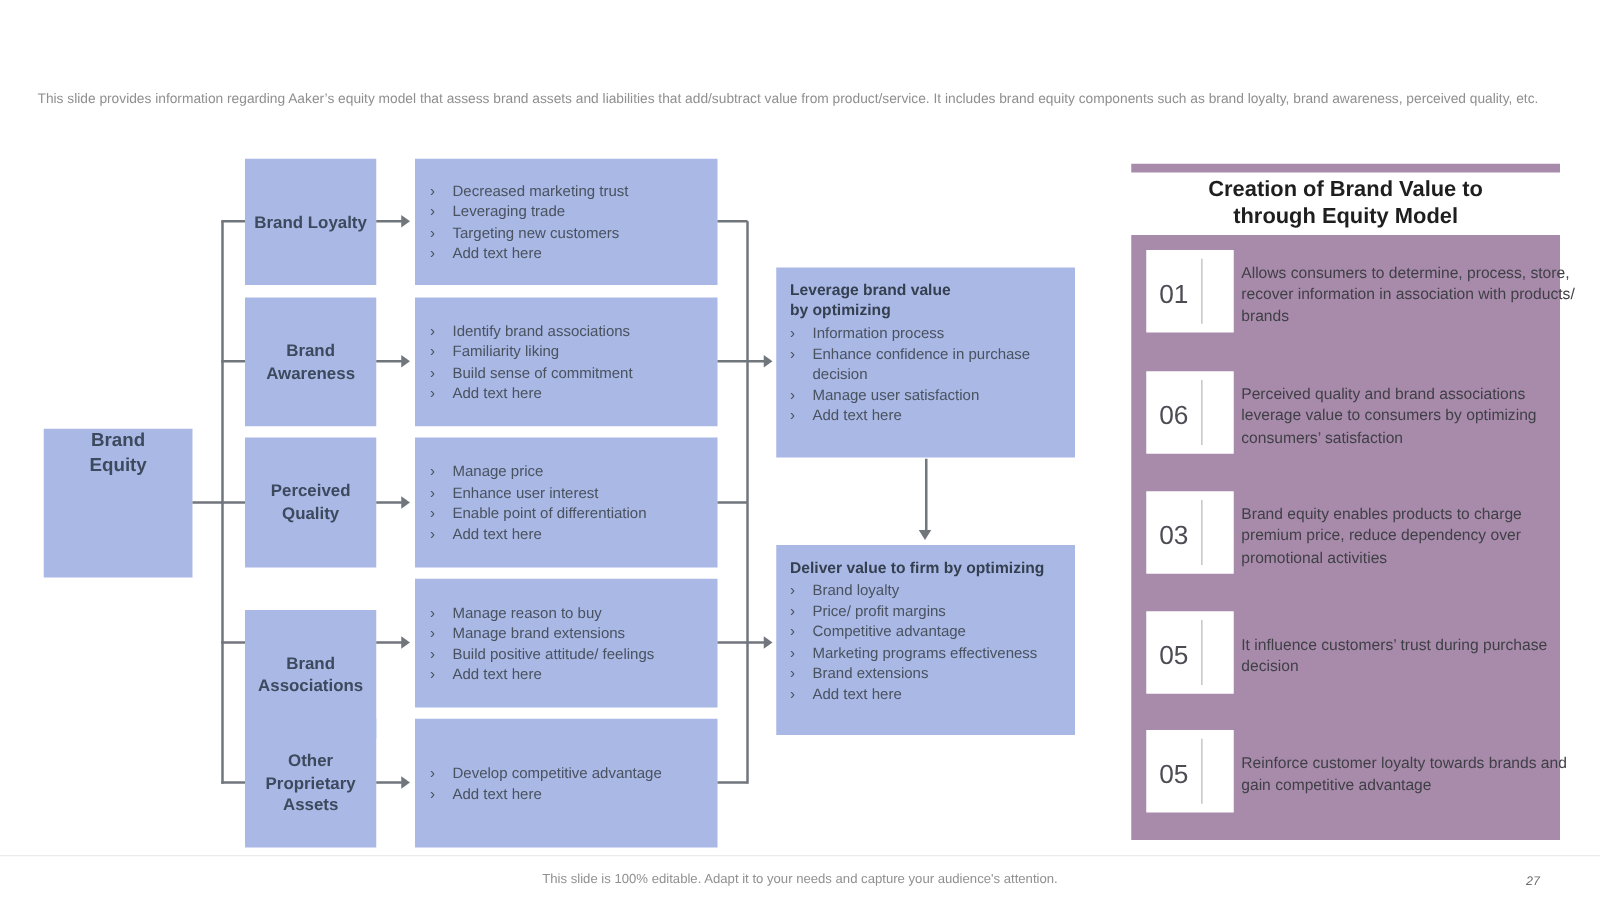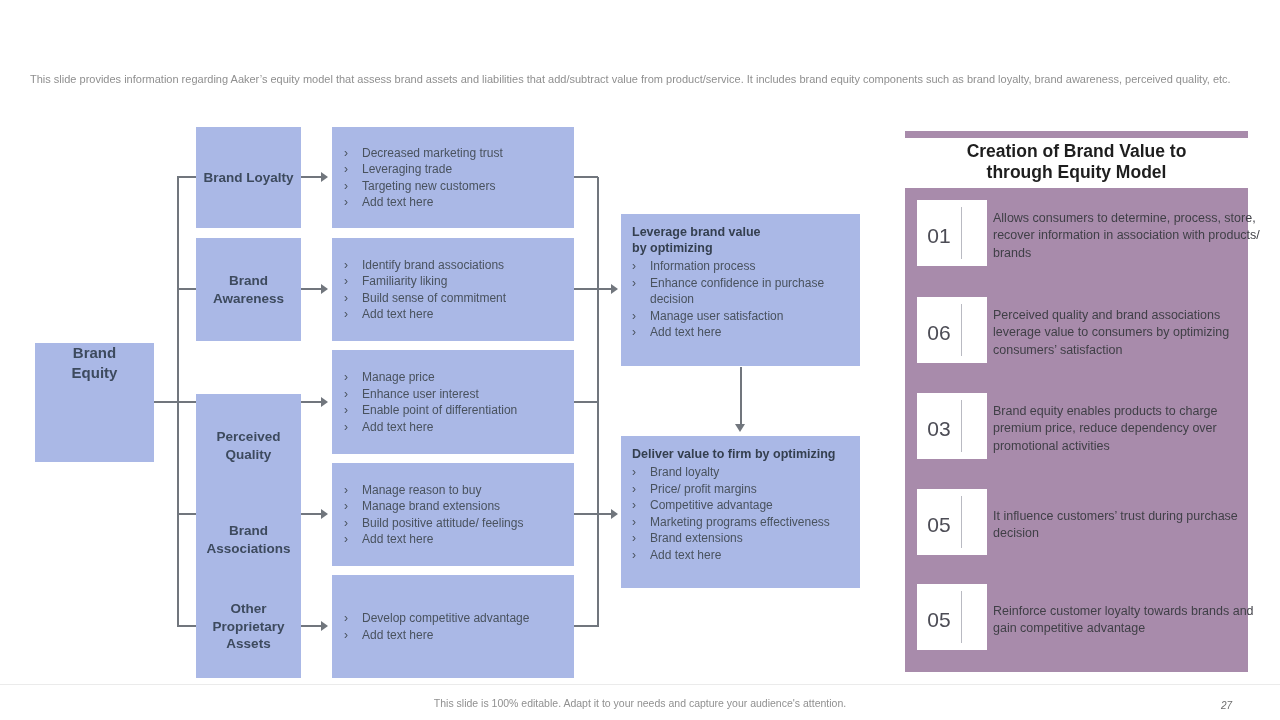--- a/index.html
+++ b/index.html
@@ -74,21 +74,21 @@
   <div class="pbox root-box">
     <span>Brand Equity</span>
   </div>
 
   <div class="pbox cat" style="top:127px;height:101px;">
     <span>Brand Loyalty</span>
   </div>
   <div class="pbox cat" style="top:238px;height:103px;">
     <span>Brand Awareness</span>
   </div>
-  <div class="pbox cat" style="top:350px;height:104px;margin-top:44px;">
+  <div class="pbox cat" style="top:350px;height:104px;">
     <span>Perceived Quality</span>
   </div>
   <div class="pbox cat" style="top:488px;height:103px;">
     <span>Brand Associations</span>
   </div>
   <div class="pbox cat" style="top:575px;height:103px;">
     <span>Other Proprietary Assets</span>
   </div>
 
   <div class="pbox det" style="top:127px;height:101px;">

